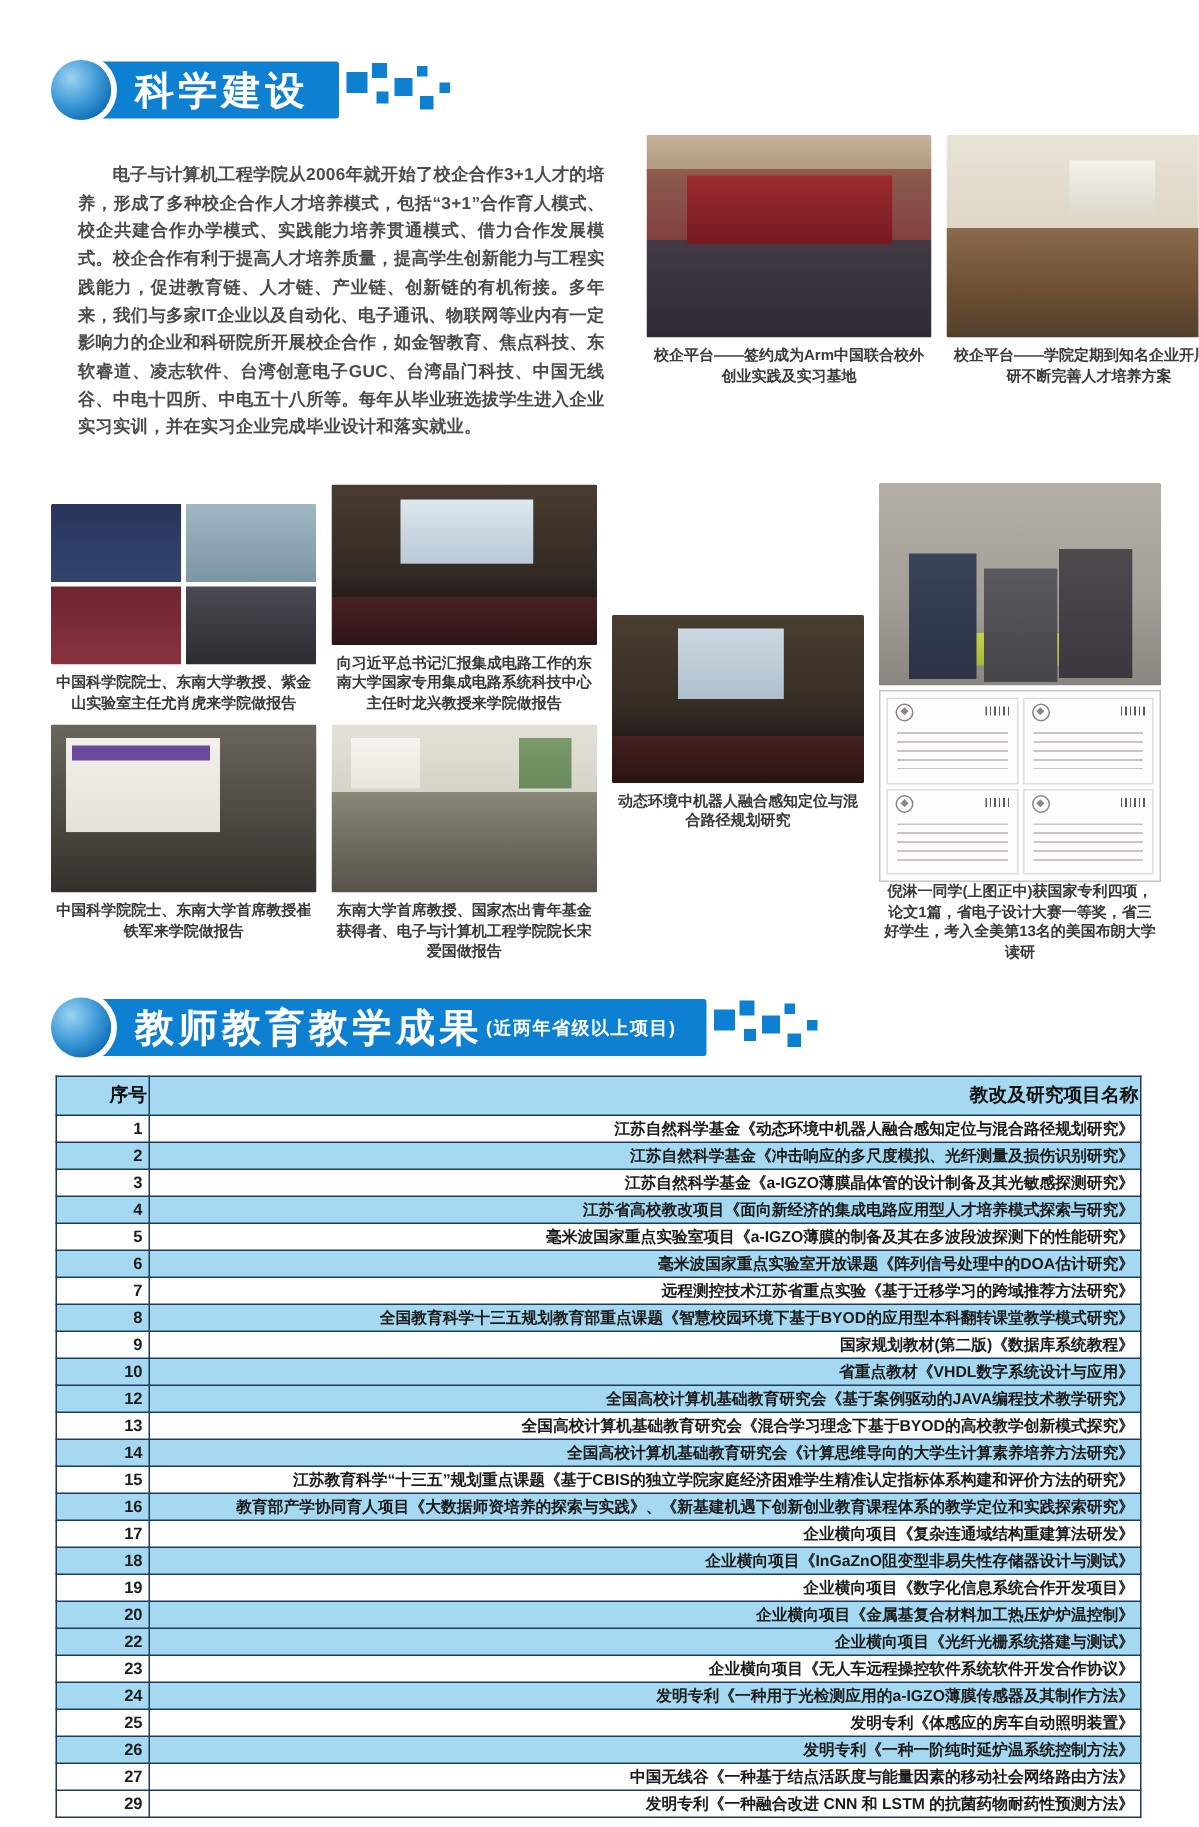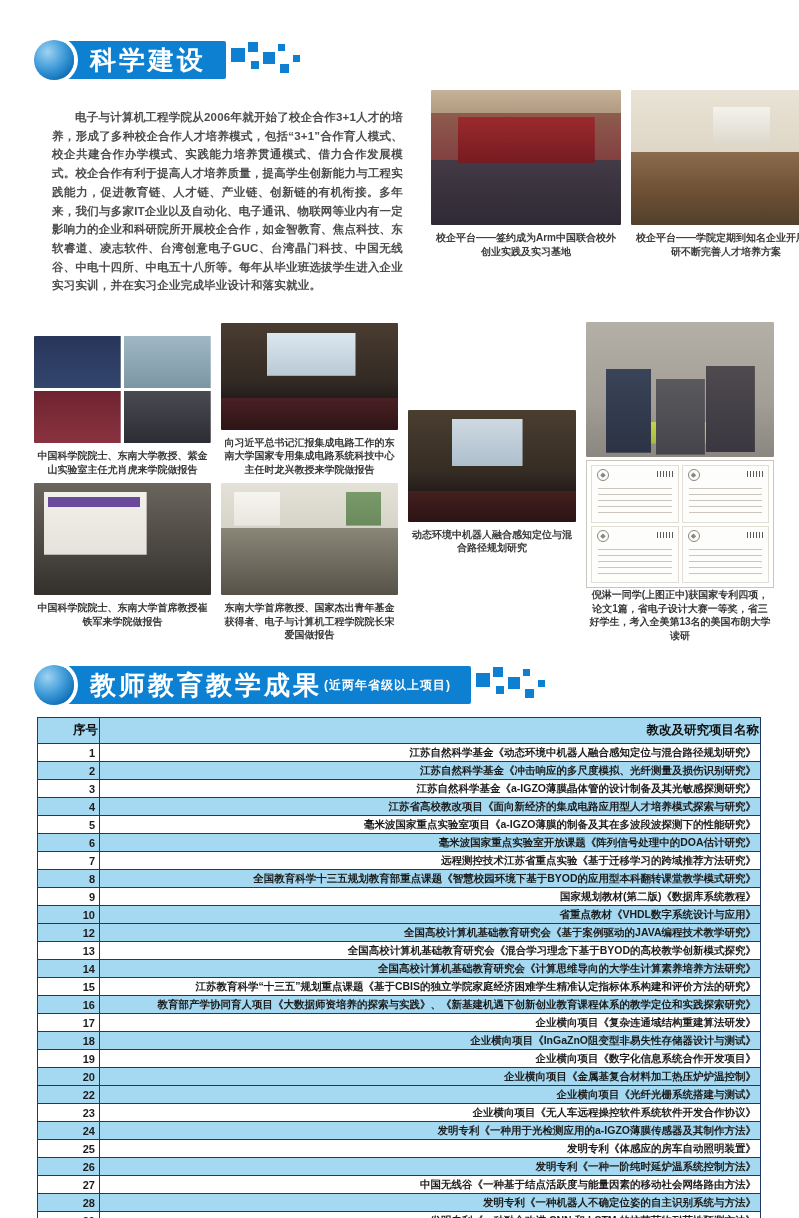--- a/index.html
+++ b/index.html
@@ -322,24 +322,20 @@
             <td>发明专利《体感应的房车自动照明装置》</td>
           </tr>
           <tr class="alt">
             <td class="num">26</td>
             <td>发明专利《一种一阶纯时延炉温系统控制方法》</td>
           </tr>
           <tr>
             <td class="num">27</td>
             <td>中国无线谷《一种基于结点活跃度与能量因素的移动社会网络路由方法》</td>
           </tr>
-          <tr class="alt">
-            <td class="num">28</td>
-            <td>发明专利《一种机器人不确定位姿的自主识别系统与方法》</td>
-          </tr>
           <tr>
             <td class="num">29</td>
             <td>发明专利《一种融合改进 CNN 和 LSTM 的抗菌药物耐药性预测方法》</td>
           </tr>
         </tbody>
     </table>
   </div>
 
 </div>
 

